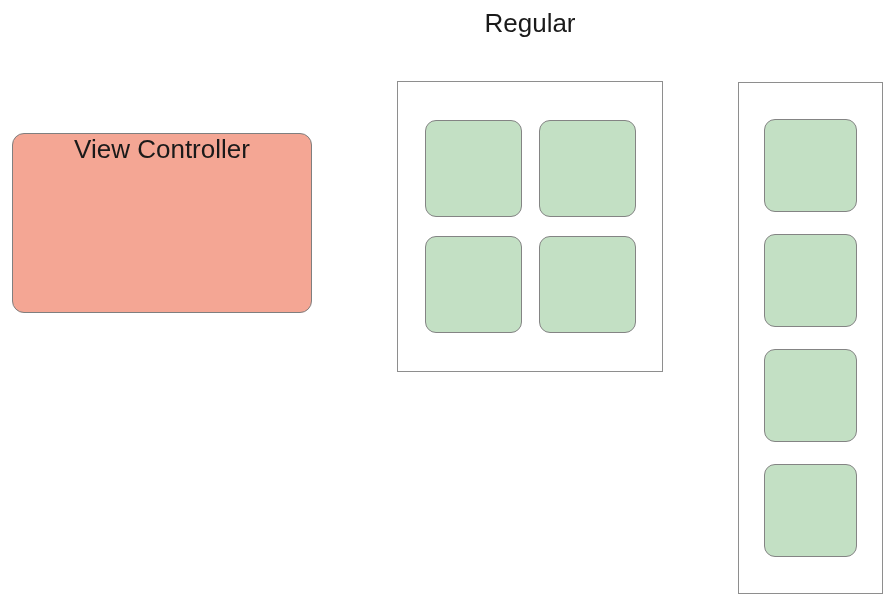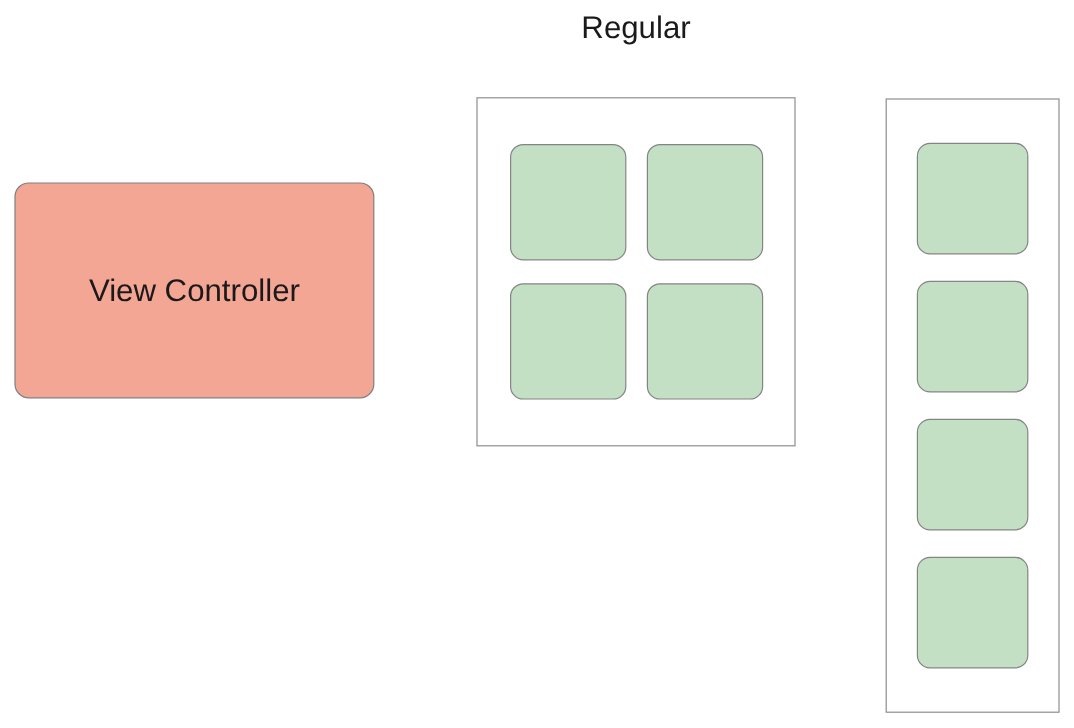--- a/index.html
+++ b/index.html
@@ -36,28 +36,28 @@
     font-size: 26px;
     color: var(--text);
     white-space: nowrap;
   }
   .label-regular { left: 397px; width: 266px; }
   .label-compact { left: 738px; width: 145px; }
 
   .view-controller-box {
     position: absolute;
     left: 12px;
-    top: 152px;
+    top: 133px;
     width: 300px;
     height: 180px;
     background: var(--view-controller-fill);
     border: 1px solid var(--vc-border);
     border-radius: 12px;
     display: flex;
-    align-items: center;
+    align-items: flex-start;
     justify-content: center;
   }
   .view-controller-box .vc-label {
     font-size: 26px;
     color: var(--text);
   }
 
   .trait-box {
     position: absolute;
     background: var(--background);

